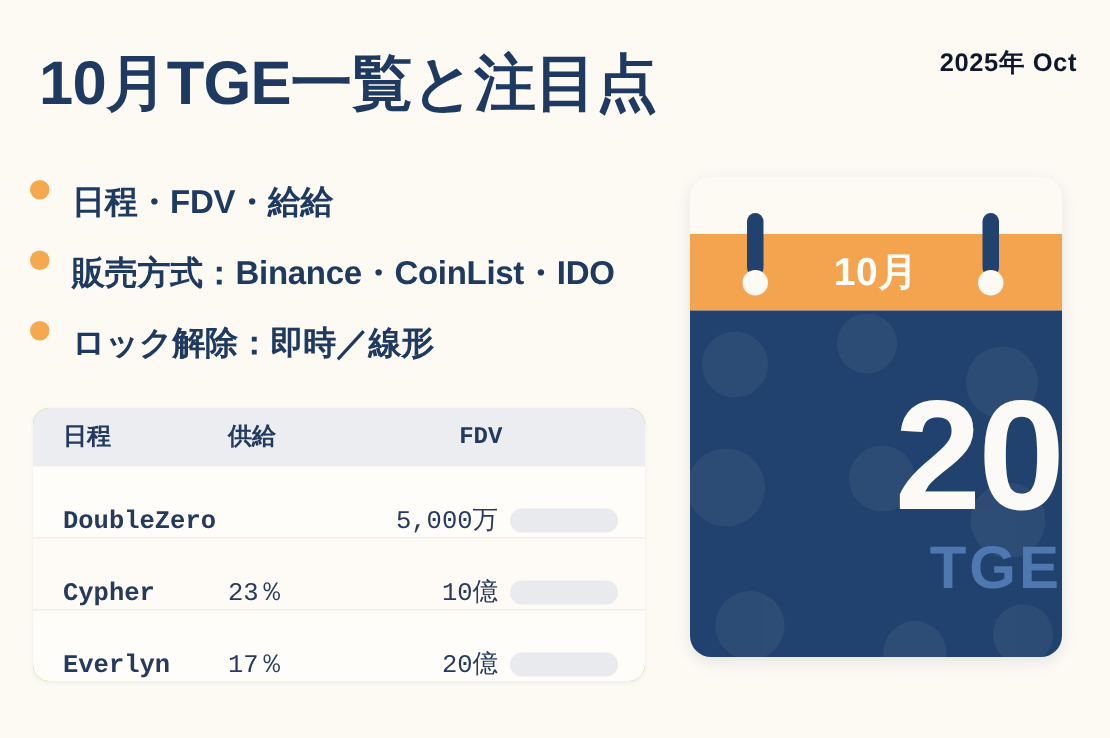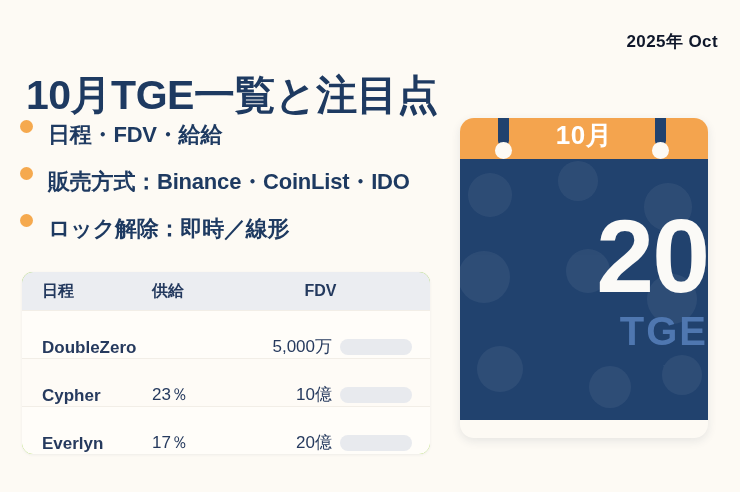--- a/index.html
+++ b/index.html
@@ -25,21 +25,20 @@
   
   .page-title {
     position: absolute;
     left: 26px;
     top: 28px;
     font-size: 41px;
     font-weight: 700;
     letter-spacing: -0.5px;
     color: #1e3a61;
     white-space: nowrap;
-    margin-top: 40px;
   }
   .period-label {
     position: absolute;
     right: 22px;
     top: 30px;
     font-size: 17px;
     font-weight: 700;
     color: #0f172a;
     letter-spacing: 0.4px;
     white-space: nowrap;
@@ -78,20 +77,21 @@
   
   .table-card {
     position: absolute;
     left: 22px;
     top: 272px;
     width: 408px;
     border-radius: 11px;
     overflow: hidden;
     background: #84cc16;
     box-shadow: 0 1px 3px rgba(40,50,80,0.07);
+    font-family: Liberation Mono, monospace;
   }
   .t-head {
     display: flex;
     align-items: center;
     height: 38px;
     background: #ebedf1;
   }
   .t-row {
     display: flex;
     align-items: flex-end;
@@ -161,25 +161,26 @@
     left: 460px;
     top: 118px;
     width: 248px;
     height: 320px;
     border-radius: 14px;
     overflow: hidden;
     box-shadow: 0 3px 10px rgba(30,45,80,0.10);
   }
   .cal-head {
     position: relative;
-    height: 41px;
+    height: 51px;
     background: #f4a44e;
     display: flex;
-    align-items: flex-start;
+    align-items: center;
     justify-content: center;
+    margin-top: 38px;
   }
   .cal-month {
     font-size: 26px;
     font-weight: 700;
     color: #ffffff;
     letter-spacing: 0.5px;
   }
   .cal-body {
     position: relative;
     height: 261px;

